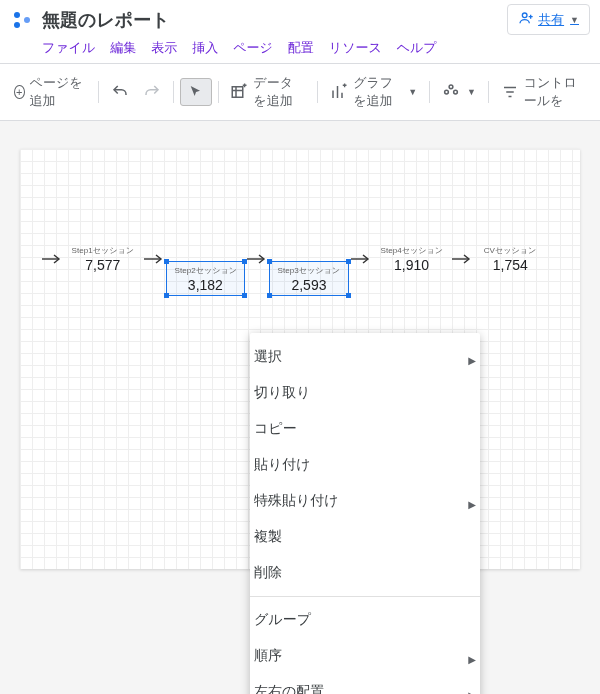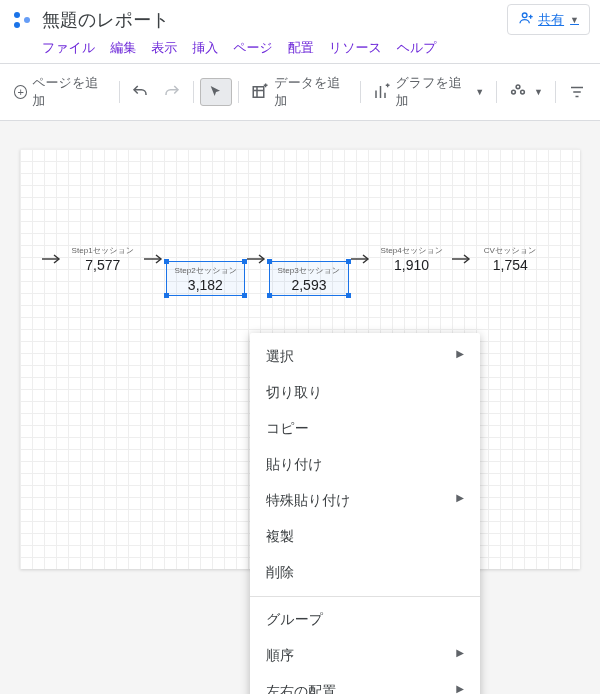--- a/index.html
+++ b/index.html
@@ -1,21 +1,21 @@
 <!DOCTYPE html>
 <html><head>
 <meta charset="utf-8">
 <style>
 * { box-sizing: border-box; margin: 0; padding: 0; }
 body { font-family: Arial, "Hiragino Sans", sans-serif; font-size: 13px; color: #3c4043; overflow: hidden; width: 600px; height: 694px; background: #fff; position: relative; }
 
 .header { padding: 4px 10px 0 10px; border-bottom: 1px solid #dadce0; }
 .title-row { display: flex; align-items: center; gap: 8px; }
 .logo { width: 24px; height: 24px; }
-.title { font-size: 18px; color: #3c4043; font-weight: 400; }
+.title { font-size: 18px; color: #3c4043; font-weight: 700; }
 .share-btn { margin-left: auto; border: 1px solid #dadce0; border-radius: 4px; padding: 5px 10px; color: #1a73e8; display: flex; align-items: center; gap: 4px; font-size: 13px; cursor: pointer; background: #fff; text-decoration: underline; }
 .menu-row { display: flex; gap: 15px; padding: 4px 0 6px 32px; font-size: 13px; color: #6d28d9; }
 .menu-row span { cursor: pointer; }
 
 .toolbar { display: flex; align-items: center; padding: 6px 8px; border-bottom: 1px solid #dadce0; gap: 2px; font-size: 13px; color: #5f6368; }
 .tb-btn { display: flex; align-items: center; gap: 5px; padding: 4px 6px; cursor: pointer; border-radius: 3px; }
 .tb-sep { width: 1px; height: 22px; background: #dadce0; margin: 0 4px; }
 .tb-icon { width: 18px; height: 18px; display: flex; align-items: center; justify-content: center; }
 .selected-tool { background: #e8eaed; border: 1px solid #bbb; border-radius: 3px; }
 
@@ -31,21 +31,21 @@
 .arrow { margin: 0 1px; }
 .arrow svg { display: block; }
 .sel-node { border: 1px solid #1a73e8; background: rgba(26,115,232,0.05); position: relative; margin-top: 40px; }
 .sel-node::before, .sel-node::after { content: ""; position: absolute; width: 5px; height: 5px; background: #1a73e8; top: -3px; }
 .sel-node::before { left: -3px; }
 .sel-node::after { right: -3px; }
 .sel-node .h1, .sel-node .h2 { position: absolute; width: 5px; height: 5px; background: #1a73e8; bottom: -3px; }
 .sel-node .h1 { left: -3px; } .sel-node .h2 { right: -3px; }
 
 .ctx-menu { position: absolute; top: 212px; left: 250px; width: 230px; background: #fff; box-shadow: 0 2px 10px rgba(0,0,0,0.25); border-radius: 2px; padding: 6px 0; z-index: 10; }
-.ctx-item { padding: 9px 16px; font-size: 14px; color: #3c4043; display: flex; align-items: flex-start; justify-content: space-between; cursor: pointer; gap: 16px; }
+.ctx-item { padding: 9px 4px; font-size: 14px; color: #3c4043; display: flex; align-items: flex-end; justify-content: space-between; cursor: pointer; gap: 16px; }
 .ctx-sep { height: 1px; background: #e0e0e0; margin: 5px 0; }
 .sub-caret { color: #5f6368; font-size: 10px; }
 .plus-circle { border: 1px solid #5f6368; border-radius: 50%; width: 14px; height: 14px; display: inline-flex; align-items: center; justify-content: center; font-size: 11px; line-height: 1; }
 .dropdown-caret { font-size: 9px; margin-left: 2px; color: #5f6368; }
 </style>
 </head>
 <body>
 
 <div class="header">
   <div class="title-row">
@@ -144,20 +144,21 @@
       </span>
       <span class="dropdown-caret">▼</span>
     </div>
   <div class="tb-sep"></div>
   <div class="tb-btn">
     <span class="tb-icon">
         <svg width="18" height="18" viewBox="0 0 24 24" fill="none" stroke="#5f6368" stroke-width="2">
           <path d="M4 6h16M7 12h10M10 18h4"></path>
         </svg>
       </span>
+    <span>コントロールを</span>
   </div>
 </div>
 
 <div class="canvas-area">
   <div class="page">
     <div class="flow">
       <span class="arrow">
           <svg width="22" height="10">
             <line x1="1" y1="5" x2="17" y2="5" stroke="#333" stroke-width="1.4"></line>
             <path d="M13 1l5 4-5 4" fill="none" stroke="#333" stroke-width="1.4"></path>

